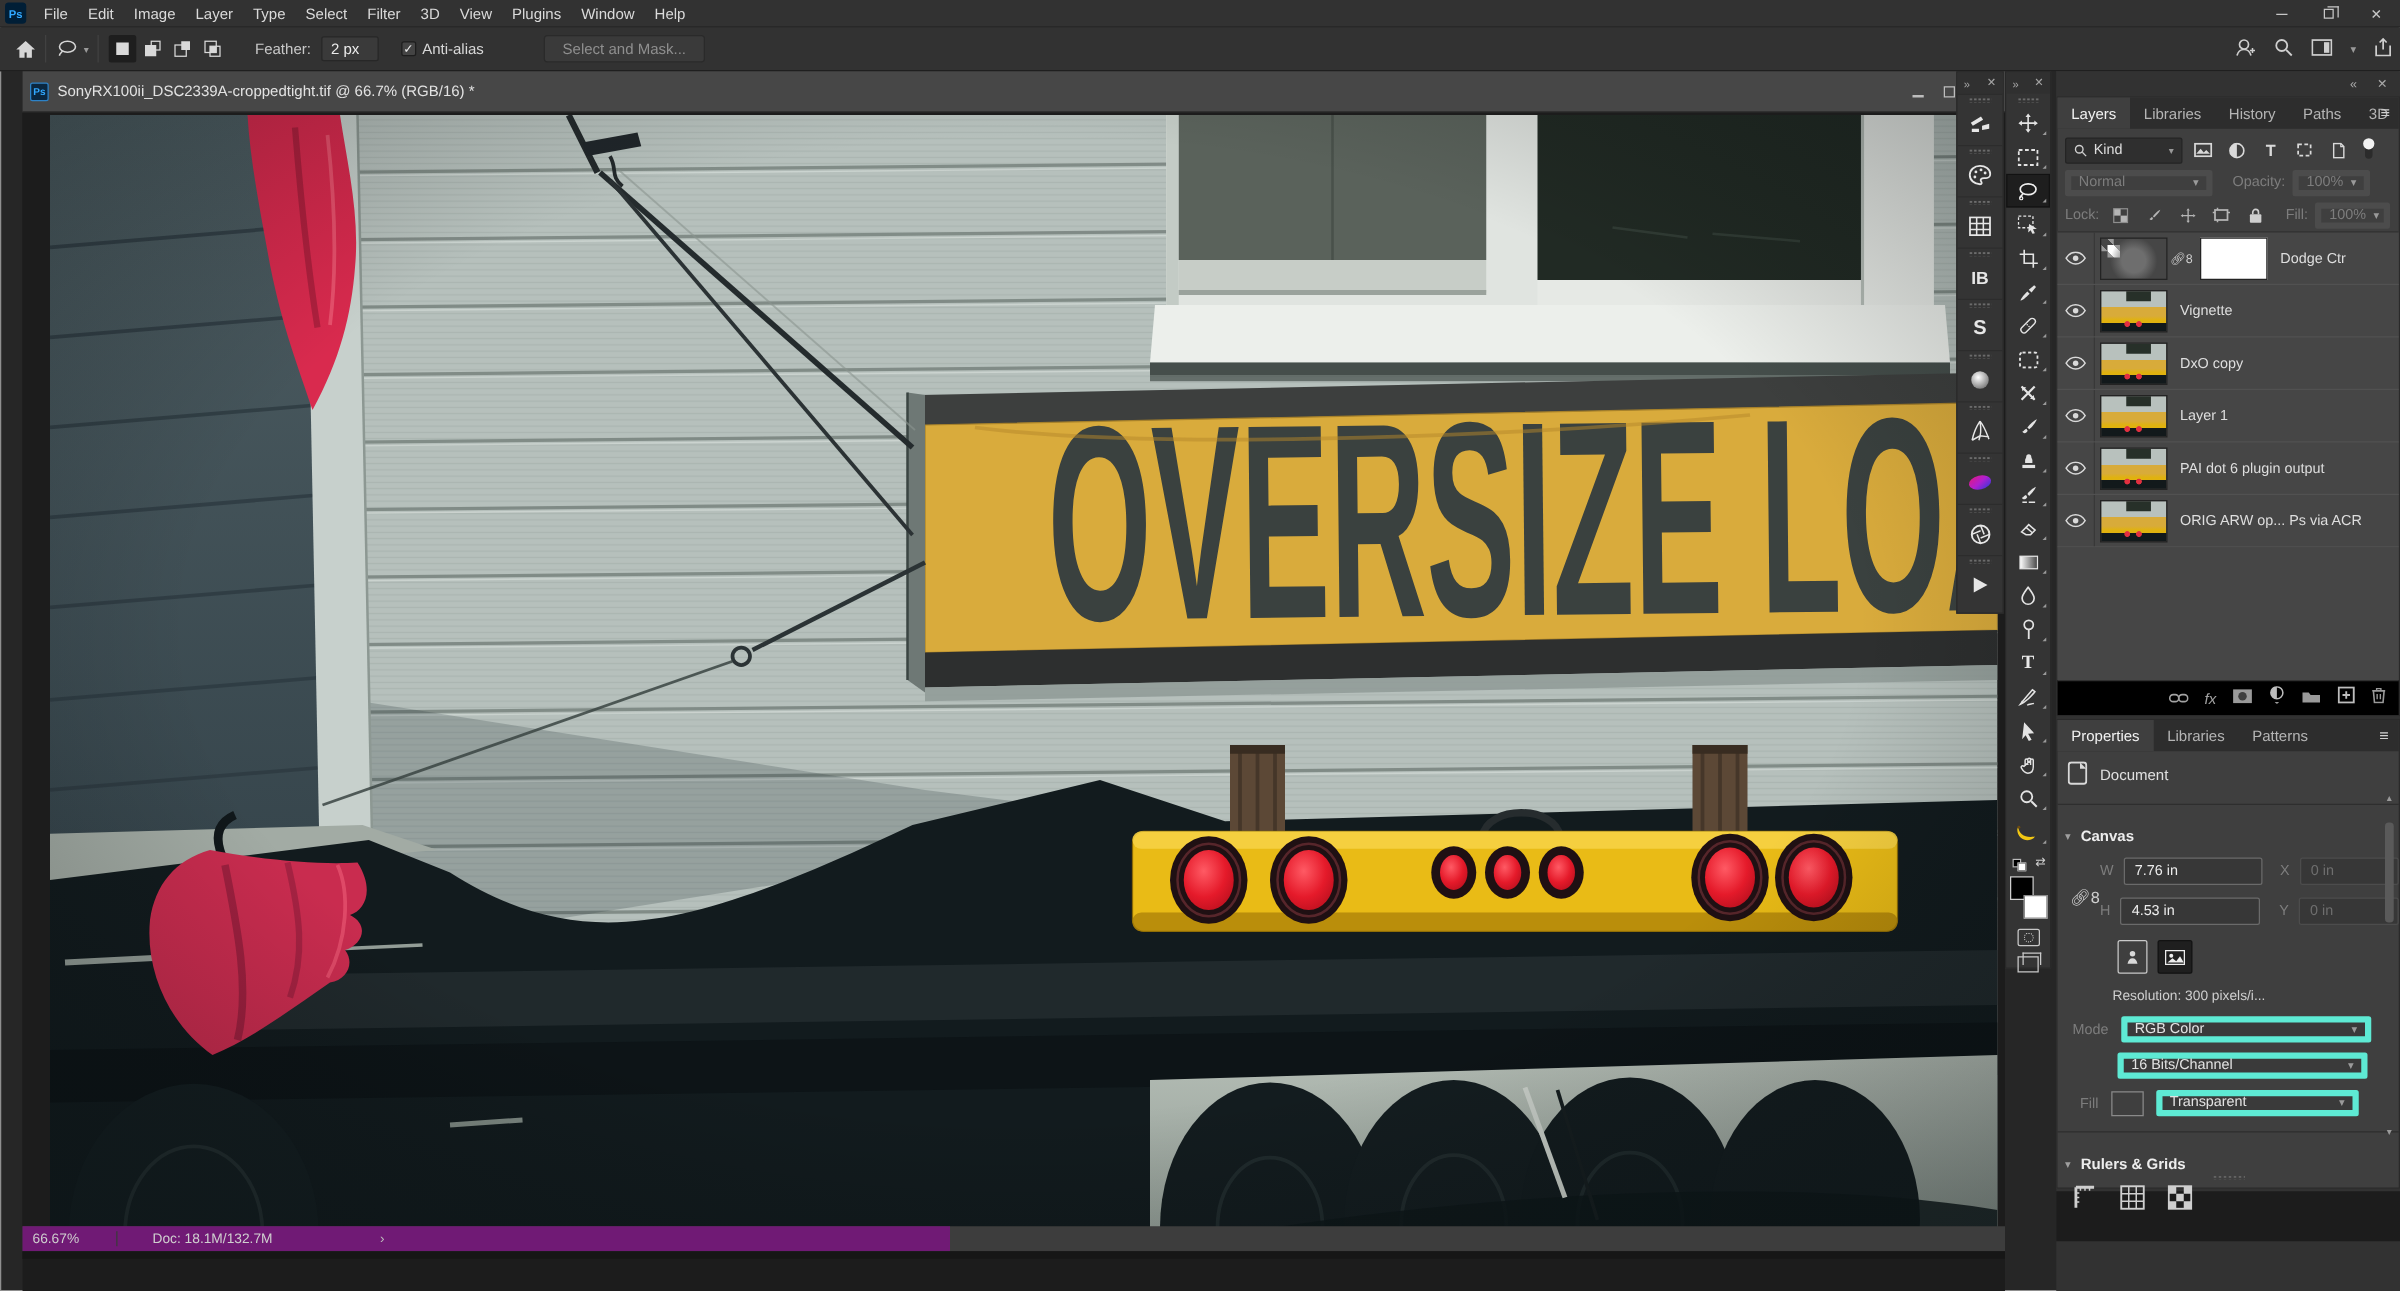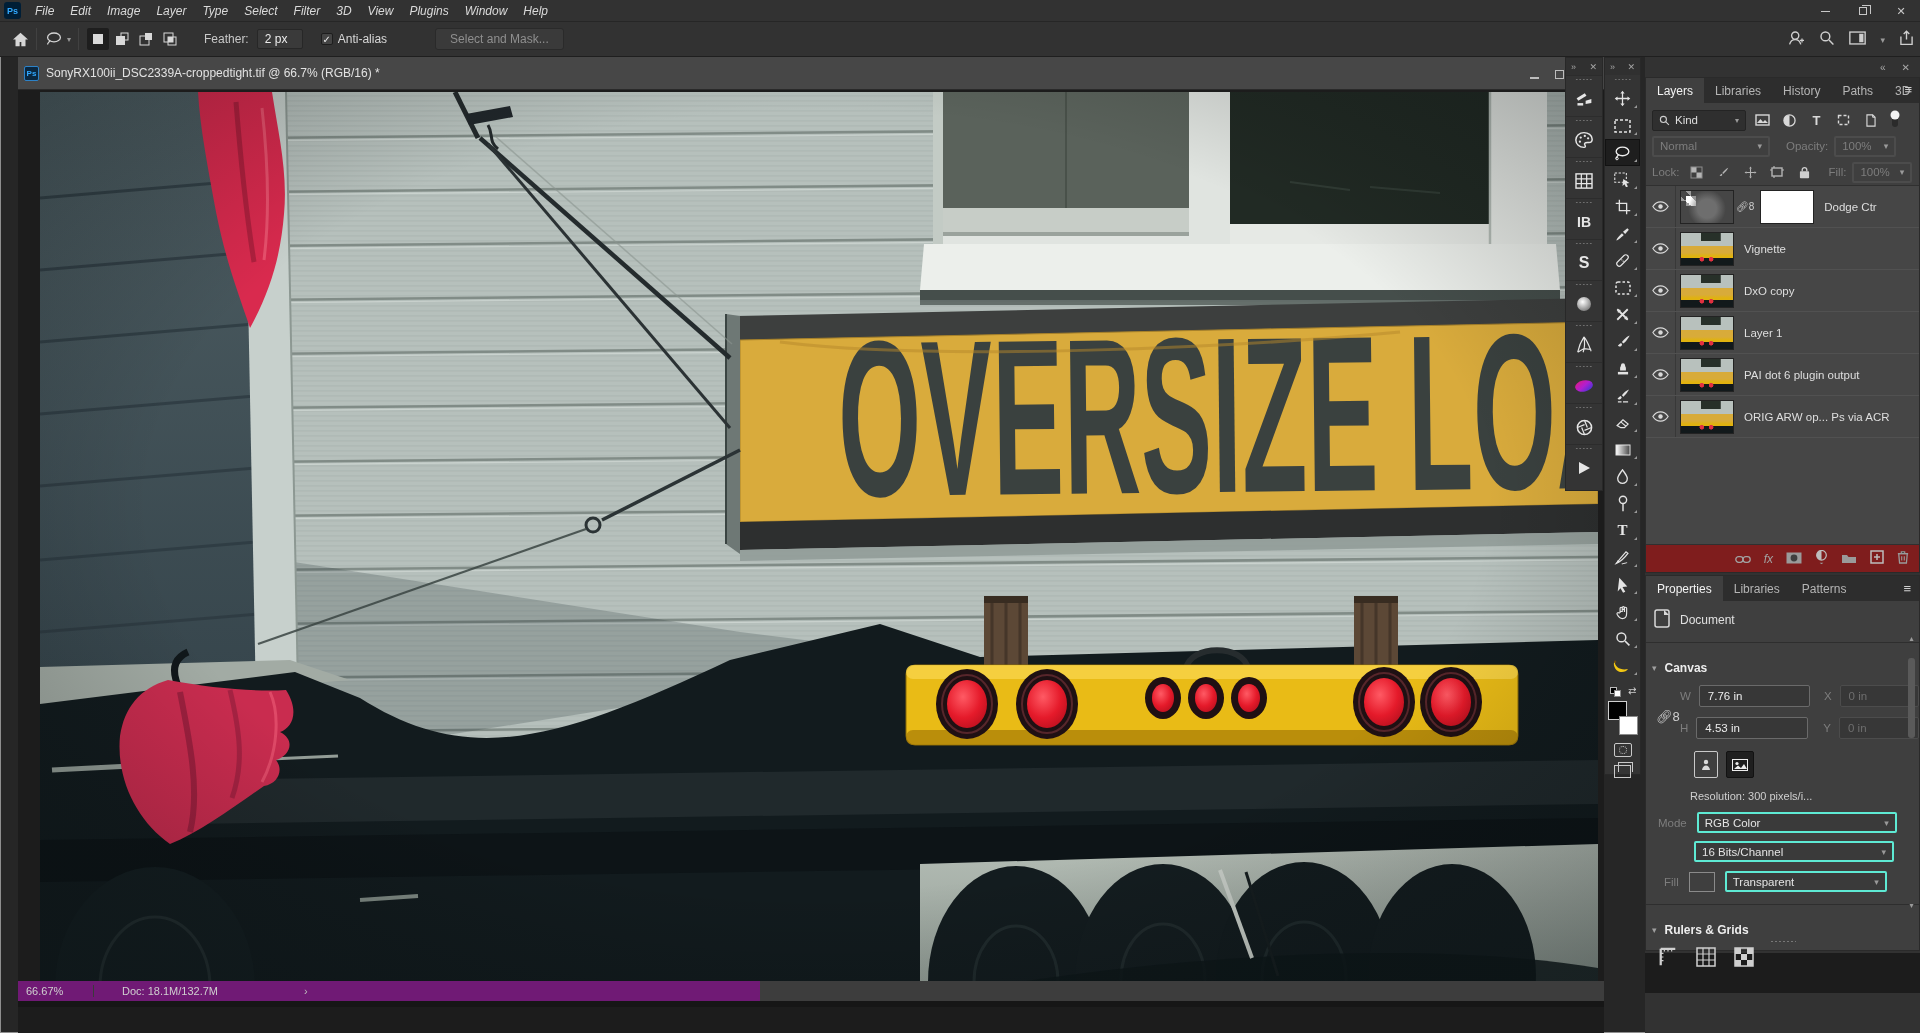--- a/index.html
+++ b/index.html
@@ -5,21 +5,21 @@
   html,body{margin:0;padding:0;background:#111;}
   *{box-sizing:border-box;}
   .app{position:relative;width:1920px;height:1033px;background:#262626;overflow:hidden;
        font-family:"Liberation Sans","DejaVu Sans",sans-serif;color:#d8d8d8;
        box-shadow:inset 0 0 0 1px #8f8f8f;}
   
   .menubar{position:absolute;left:0;top:0;right:0;height:22px;background:#323232;
            display:flex;align-items:center;border-bottom:1px solid #262626;}
   .ps-logo{width:17px;height:17px;margin:0 6px 0 4px;background:#001e36;border-radius:3px;
            color:#31a8ff;font-size:9px;font-weight:bold;display:flex;align-items:center;justify-content:center;}
-  .menus{display:flex;list-style:none;margin:0;padding:0;font-style:italic;}
+  .menus{display:flex;list-style:none;margin:0;padding:0;}
   .menus li{padding:0 8px;font-size:12px;color:#dadada;cursor:default;}
   .winctl{position:absolute;right:0;top:0;height:22px;display:flex;}
   .winctl div{width:38px;height:22px;display:flex;align-items:center;justify-content:center;color:#c7c7c7;font-size:11px;}
   .ic-min{width:9px;height:1px;background:#c7c7c7;}
   .ic-rest{width:8px;height:8px;border:1px solid #c7c7c7;position:relative;}
   .ic-rest:before{content:"";position:absolute;left:2px;top:-3px;width:8px;height:8px;border:1px solid #c7c7c7;border-left:none;border-bottom:none;}
   
   .optionsbar{position:absolute;left:0;top:22px;right:0;height:35px;background:#323232;border-bottom:1px solid #1f1f1f;
               display:flex;align-items:center;font-size:12px;}
   .opt-sep{width:1px;height:22px;background:#414141;margin:0 7px;}
@@ -73,42 +73,42 @@
   .dock{position:absolute;left:1645px;top:57px;width:275px;bottom:0;background:#323232;}
   .dockhead{height:20px;display:flex;justify-content:flex-end;align-items:center;gap:16px;padding:0 10px;color:#a8a8a8;font-size:10px;background:#323232;}
   .panel{background:#3f3f3f;border:1px solid #2a2a2a;}
   .ptabs{display:flex;align-items:center;background:#2d2d2d;height:25px;font-size:12px;position:relative;}
   .ptab{padding:0 11px;height:25px;display:flex;align-items:center;color:#b5b5b5;}
   .ptab.active{background:#3f3f3f;color:#f2f2f2;}
   .pmenu{position:absolute;right:8px;color:#cfcfcf;font-size:13px;}
   .lrow{display:flex;align-items:center;height:26px;padding:0 6px;font-size:11.5px;color:#c9c9c9;gap:6px;}
   .kindbox{display:flex;align-items:center;background:#2f2f2f;border:1px solid #242424;border-radius:2px;height:21px;padding:0 6px;gap:5px;width:94px;color:#dedede;}
   .fico{display:flex;align-items:center;justify-content:center;width:21px;color:#d9d9d9;}
-  .dd{display:flex;align-items:center;justify-content:space-between;background:#3a3a3a;border:2px solid #5eead4;border-radius:2px;height:21px;padding:0 6px;color:#e3e3e3;}
+  .dd{display:flex;align-items:flex-end;justify-content:space-between;background:#3a3a3a;border:5px solid #5eead4;border-radius:2px;height:21px;padding:0 6px;color:#e3e3e3;}
   .dd.disabled{background:transparent;border-color:#4c4c4c;color:#7d7d7d;}
   .dd .chev{font-size:9px;color:#9a9a9a;margin-left:6px;}
   .dim{color:#7d7d7d;}
   .layerlist{background:#464646;border-top:1px solid #303030;}
   .layer{display:flex;align-items:center;height:42px;border-bottom:1px solid #515151;font-size:11.5px;color:#dedede;}
   .eyecell{width:30px;align-self:stretch;display:flex;align-items:center;justify-content:center;border-right:1px solid #383838;}
   .lthumb{width:54px;height:34px;border:1px solid #232323;margin-left:4px;flex:none;background-image:
       linear-gradient(#273029,#273029),
       radial-gradient(circle at 40% 82%, #e23040 0 2px, transparent 2.6px),
       radial-gradient(circle at 58% 82%, #e23040 0 2px, transparent 2.6px),
       linear-gradient(180deg,#b8c1bd 0 40%,#d8ab3a 40% 62%,#e0b20f 72% 79%,#12191b 62% 100%);
       background-size:38% 26%,100% 100%,100% 100%,100% 100%;background-position:62% 0,0 0,0 0,0 0;background-repeat:no-repeat;}
   .lthumb.checker{background-image:
       radial-gradient(circle at 50% 55%, rgba(120,120,120,.8) 0 30%, transparent 60%),
       linear-gradient(45deg,#9b9b9b 25%,transparent 25%,transparent 75%,#9b9b9b 75%),
       linear-gradient(45deg,#9b9b9b 25%,#ffffff 25%,#ffffff 75%,#9b9b9b 75%);
       background-size:100% 100%,10px 10px,10px 10px;background-position:0 0,0 0,5px 5px;}
   .lthumb.mask{background:#ffffff;}
   .chain{color:#cfcfcf;font-size:10px;margin:0 2px;}
   .lname{margin-left:10px;white-space:nowrap;}
-  .layer-bottombar{height:28px;display:flex;align-items:center;justify-content:flex-end;gap:13px;padding:0 10px;color:#a2a2a2;border-top:1px solid #303030;background:#7f1d1d;}
+  .layer-bottombar{height:28px;display:flex;align-items:center;justify-content:flex-end;gap:13px;padding:0 10px;color:#a2a2a2;border-top:1px solid #303030;background:#000000;}
   
   .prow{display:flex;align-items:center;font-size:11.5px;color:#cfcfcf;}
   .inbox{background:#373737;border:1px solid #6a6a6a;border-radius:2px;height:22px;display:flex;align-items:center;padding:0 8px;color:#ececec;width:112px;}
   .inbox.disabled{border-color:#4c4c4c;color:#6e6e6e;}
   .sechead{display:flex;align-items:center;gap:8px;font-size:12px;font-weight:bold;color:#ededed;padding:10px 0 6px 6px;}
   .divider{height:1px;background:#2e2e2e;margin:8px 0;}
   .scrolltrack{position:absolute;right:2px;top:58px;width:11px;bottom:40px;}
   .scrollthumb{position:absolute;left:2px;top:24px;width:7px;height:80px;background:#5a5a5a;border-radius:3px;}
   .gripdots{width:26px;height:4px;margin:4px auto;background-image:radial-gradient(#777 0.8px,transparent 1px);background-size:4px 3px;}
   svg text{font-family:"Liberation Sans","DejaVu Sans",sans-serif;}

